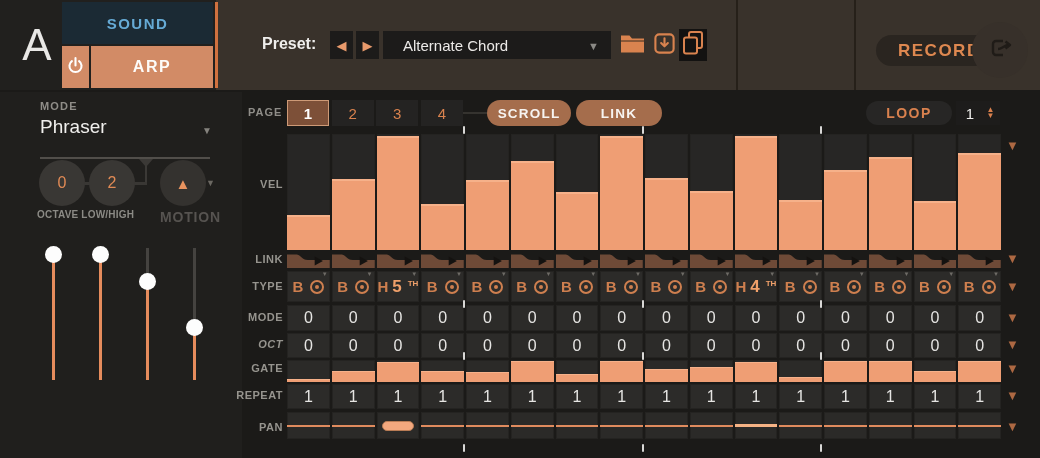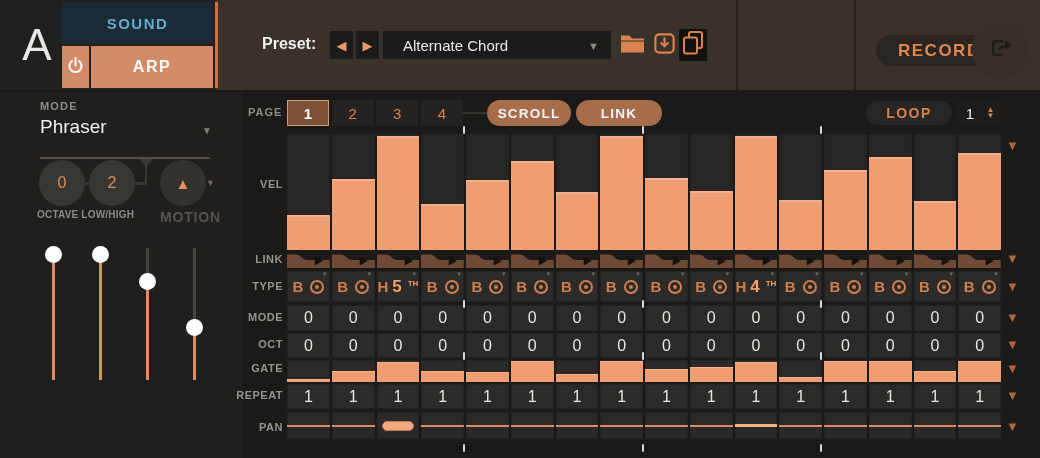--- a/index.html
+++ b/index.html
@@ -251,21 +251,21 @@
     <span class="stepper-arrows">
       <span>▲</span>
       <span>▼</span>
     </span>
   </div>
 
   <div class="row-label" style="top:178px;">VEL</div>
   <div class="row-label" style="top:253px;">LINK</div>
   <div class="row-label" style="top:280px;">TYPE</div>
   <div class="row-label" style="top:311px;">MODE</div>
-  <div class="row-label" style="top:338px;">OCT</div>
+  <div class="row-label" style="top:338px;font-style:italic;">OCT</div>
   <div class="row-label" style="top:362px;">GATE</div>
   <div class="row-label" style="top:389px;">REPEAT</div>
   <div class="row-label" style="top:421px;">PAN</div>
 
   <div class="grid-row" style="top:134px; height:116px;">
       <div class="cell vel-cell">
         <div class="vel-bar" style="height: 30%;"></div>
       </div>
       <div class="cell vel-cell">
         <div class="vel-bar" style="height: 61%;"></div>

